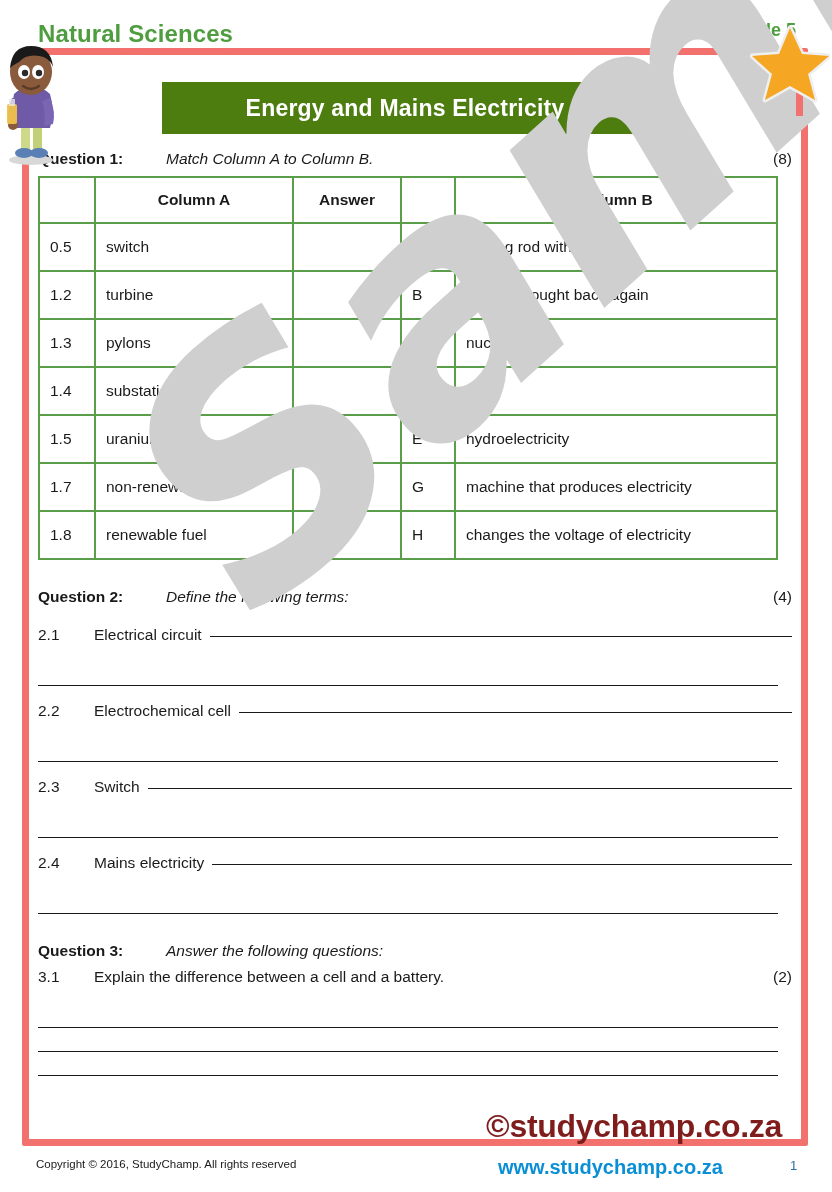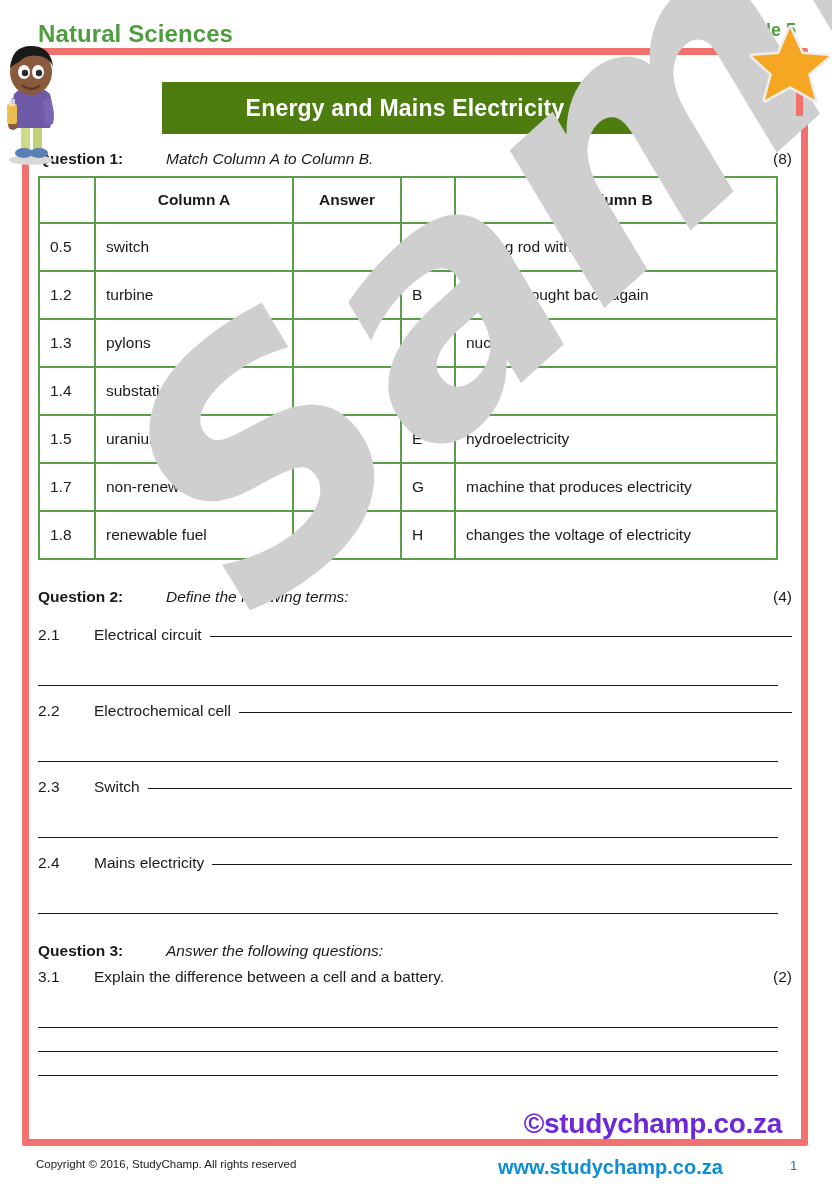--- a/index.html
+++ b/index.html
@@ -221,23 +221,23 @@
     transform-origin: left top;
     white-space: nowrap;
     line-height: .8;
   }
 
   
   .wm-bottom {
     position: absolute;
     right: 50px;
     top: 1108px;
-    font-size: 28px;
-    font-weight: bold;
-    color: #6d28d9;
+    font-size: 32px;
+    font-weight: bold;
+    color: #7f1d1d;
     z-index: 5;
     letter-spacing: -.3px;
   }
 
   
   .footer {
     position: absolute;
     left: 0;
     top: 1156px;
     width: 832px;

